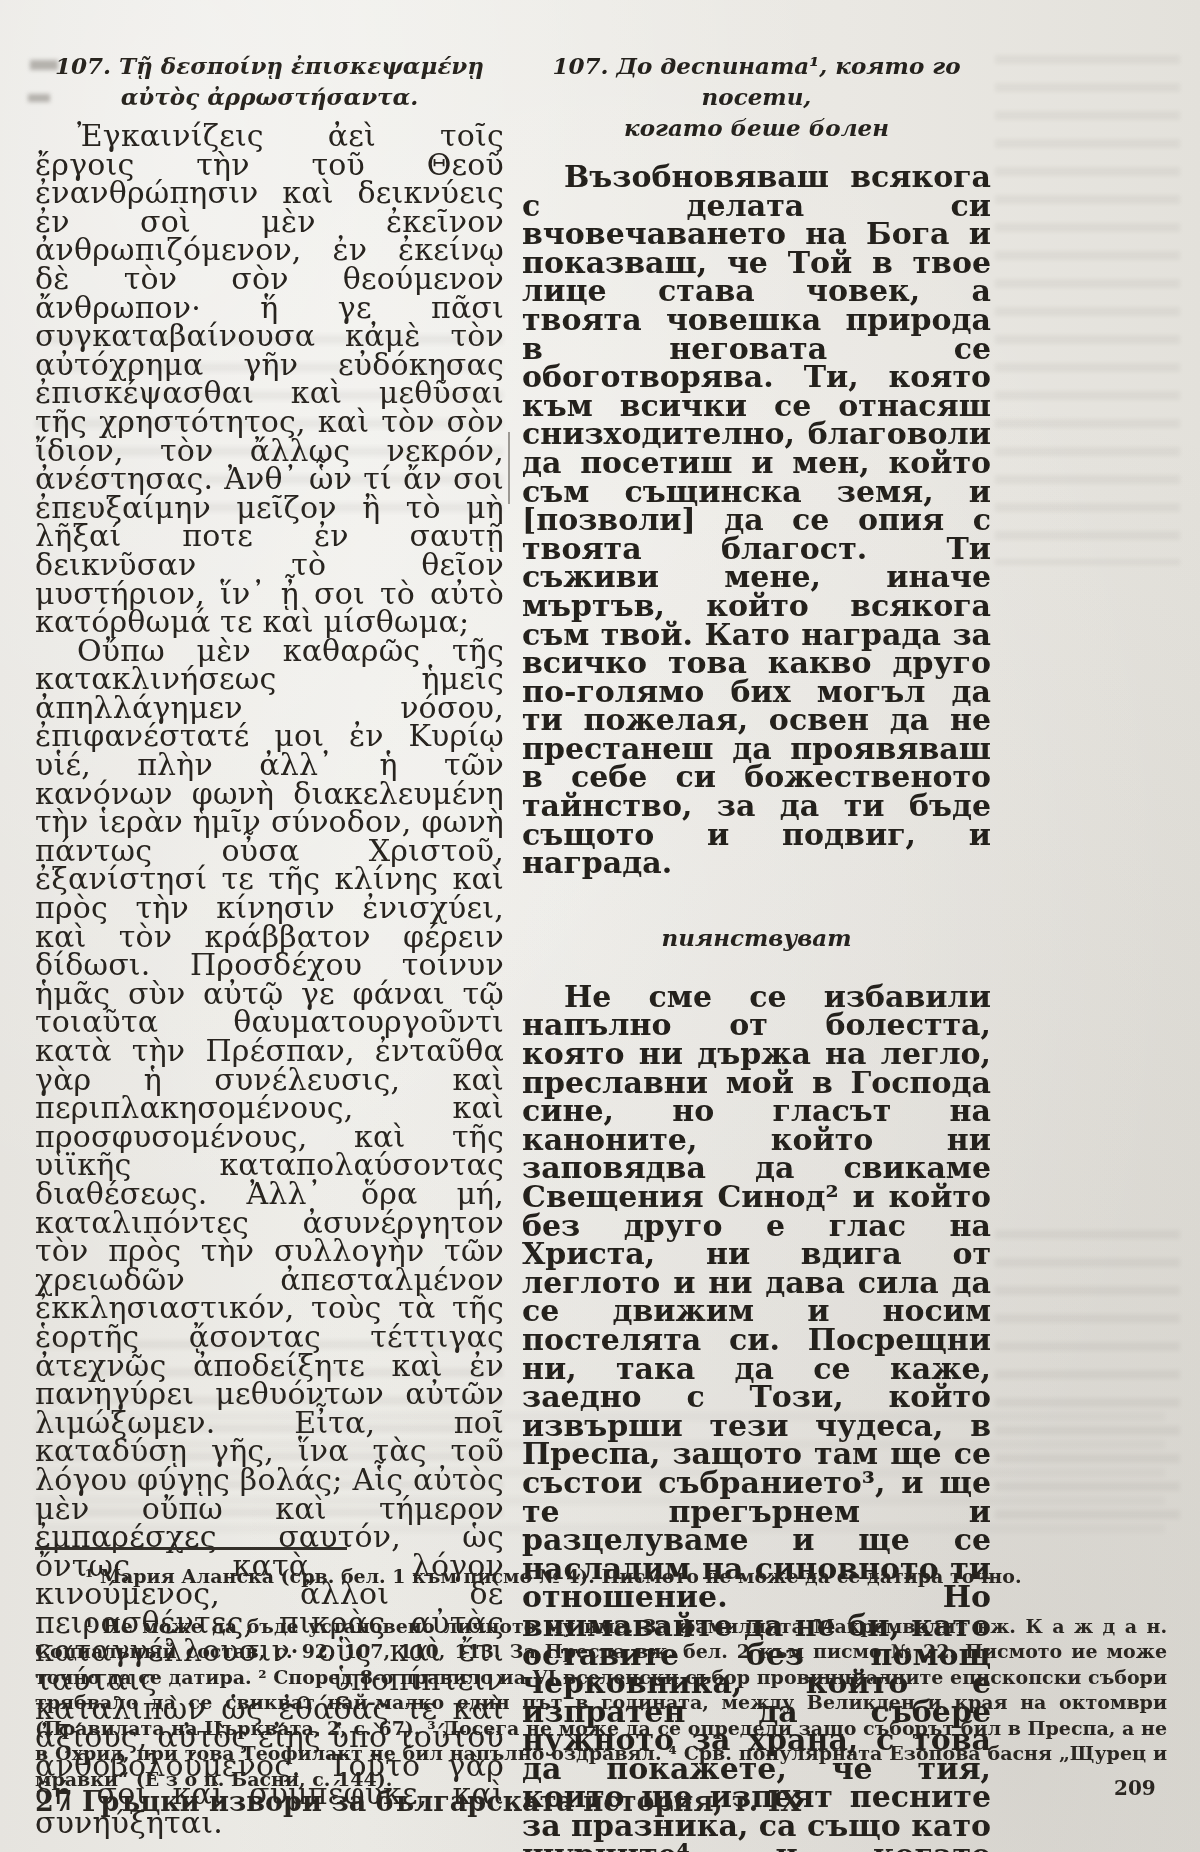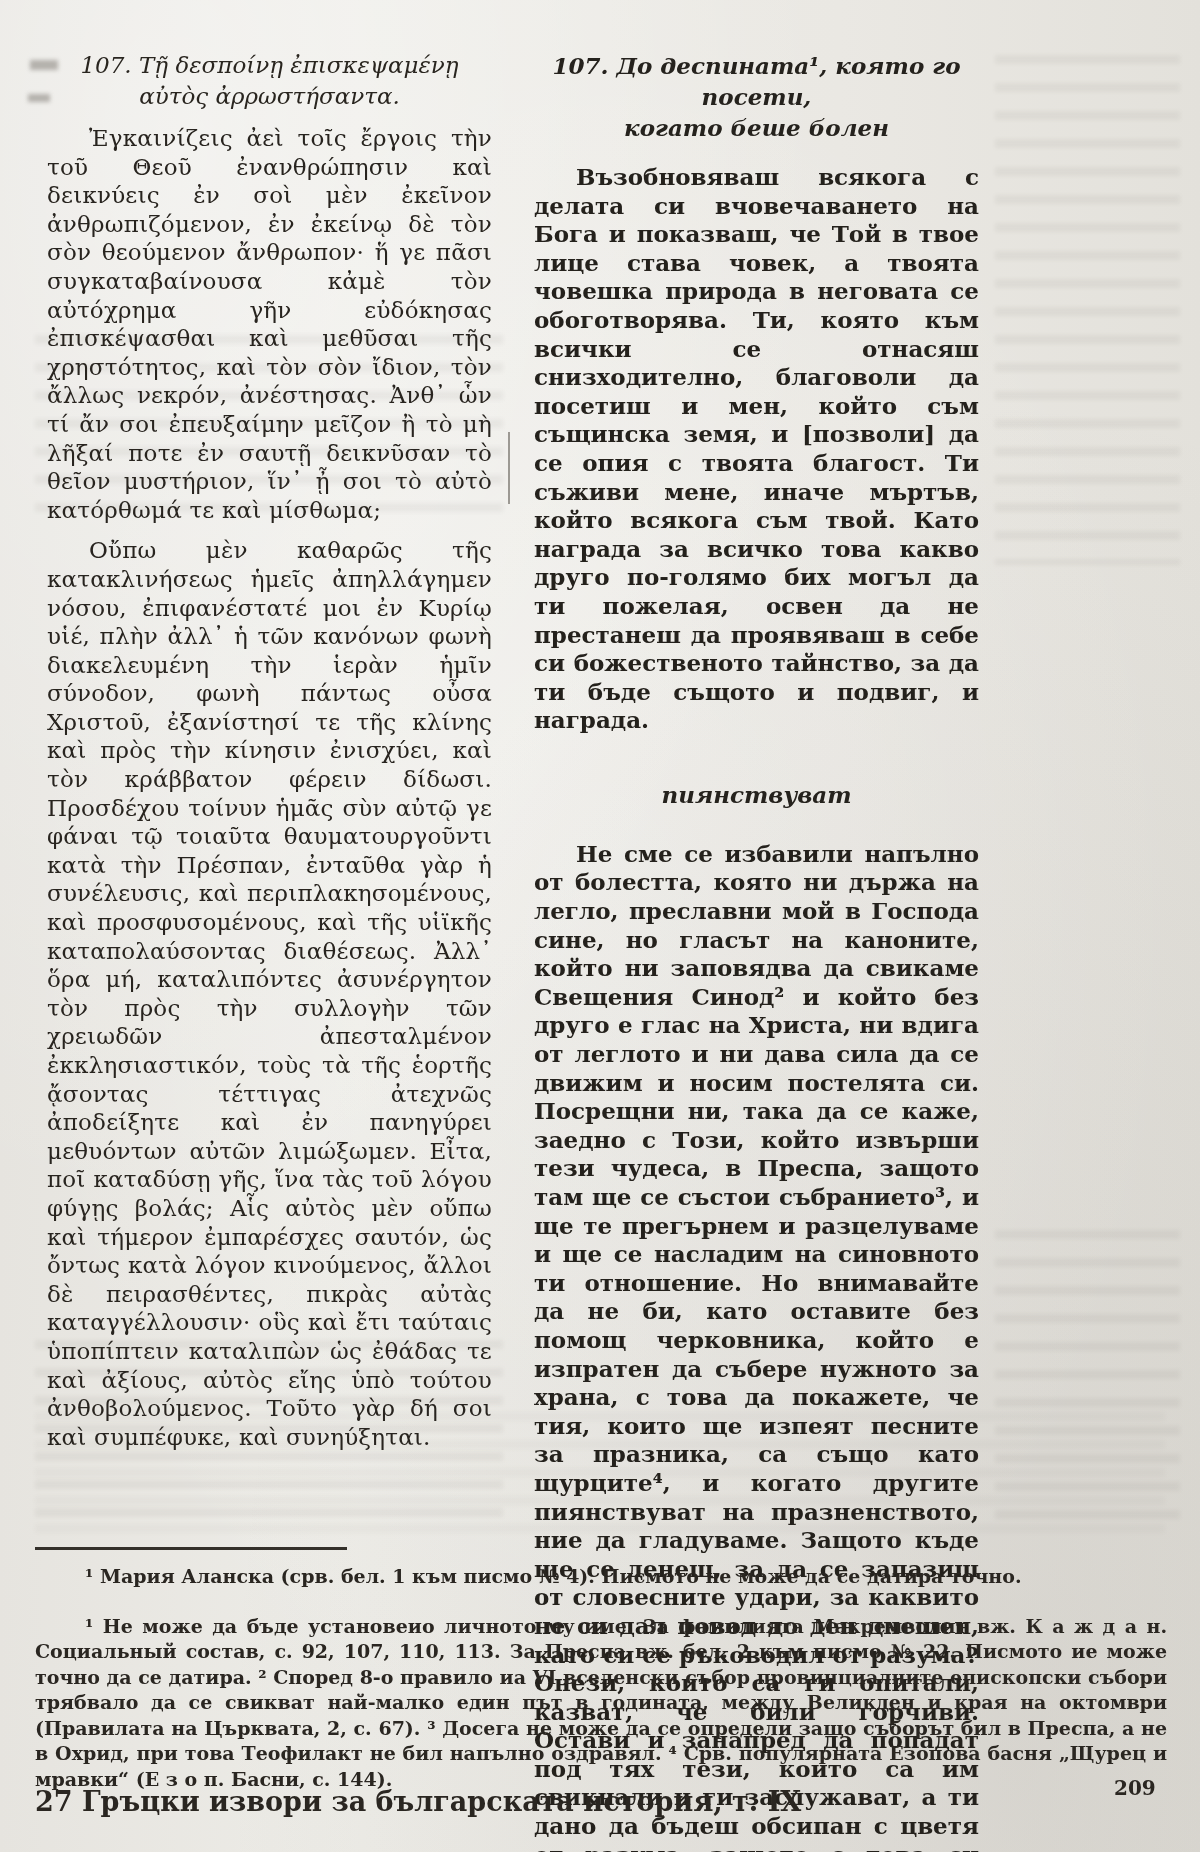--- a/index.html
+++ b/index.html
@@ -29,23 +29,23 @@
   }
   .ghost.faint{opacity:.22;}
   .smudge{position:absolute;pointer-events:none;background:rgba(72,66,58,0.35);filter:blur(2px);}
   .vline-artifact{position:absolute;left:508px;top:432px;width:2px;height:72px;
     background:rgba(72,66,58,0.5);pointer-events:none;}
   
   .columns{position:absolute;top:50px;left:35px;width:957px;display:flex;gap:18px;}
   .col{flex:0 0 469px;width:469px;}
   .heading{font-style:italic;font-size:23px;line-height:31px;text-align:center;margin:0;}
   .hline{display:block;}
-  .h-greek{font-weight:normal;color:#29251f;}
+  .h-greek{font-weight:bold;color:#29251f;}
   .h-bg{font-weight:bold;color:#25221d;}
-  .para{font-size:23px;line-height:28.6px;text-align:justify;text-indent:42px;margin:12px;}
+  .para{font-size:30px;line-height:28.6px;text-align:justify;text-indent:42px;margin:0;}
   .greek-text{color:#28241f;letter-spacing:.2px;}
   .bg-text{font-weight:bold;color:#24211c;}
   .mb10{margin-bottom:10px;}
   .mb12{margin-bottom:20px;}
   .h108-gk{margin-top:72px;margin-bottom:34px;}
   .h108-bg{margin-top:44px;margin-bottom:30px;}
   
   .footnotes{position:absolute;left:35px;top:1547px;width:1132px;}
   .fn-rule{width:312px;height:3px;background:#34302a;}
   .fn{font-size:19px;line-height:25.5px;text-align:justify;text-indent:50px;

